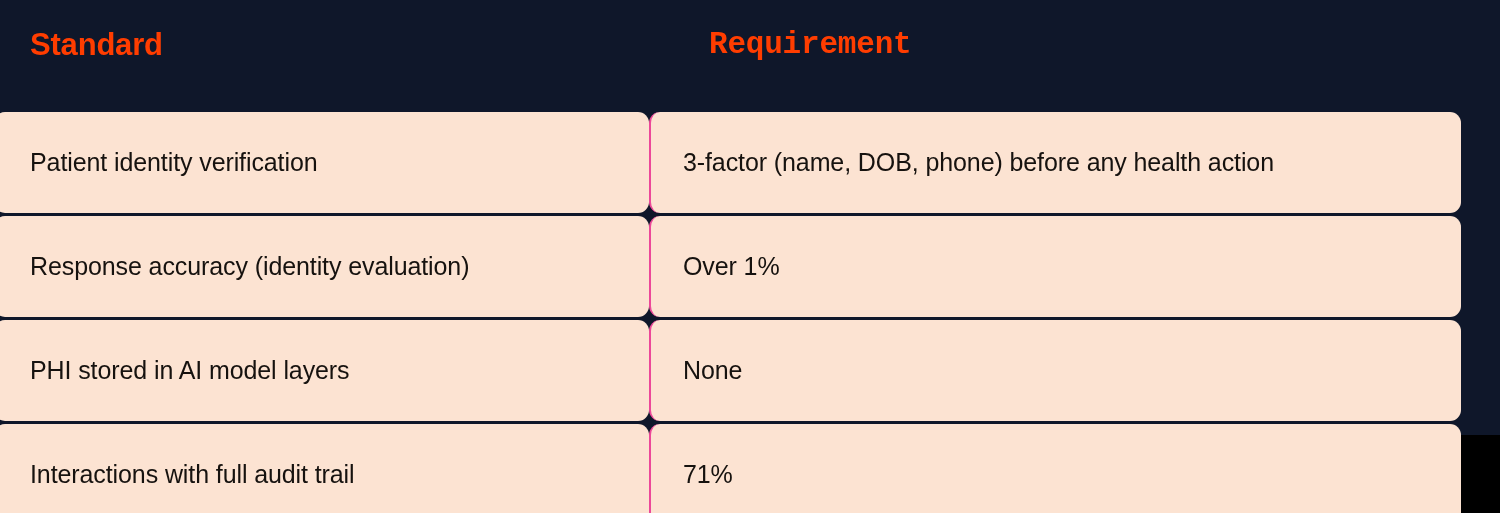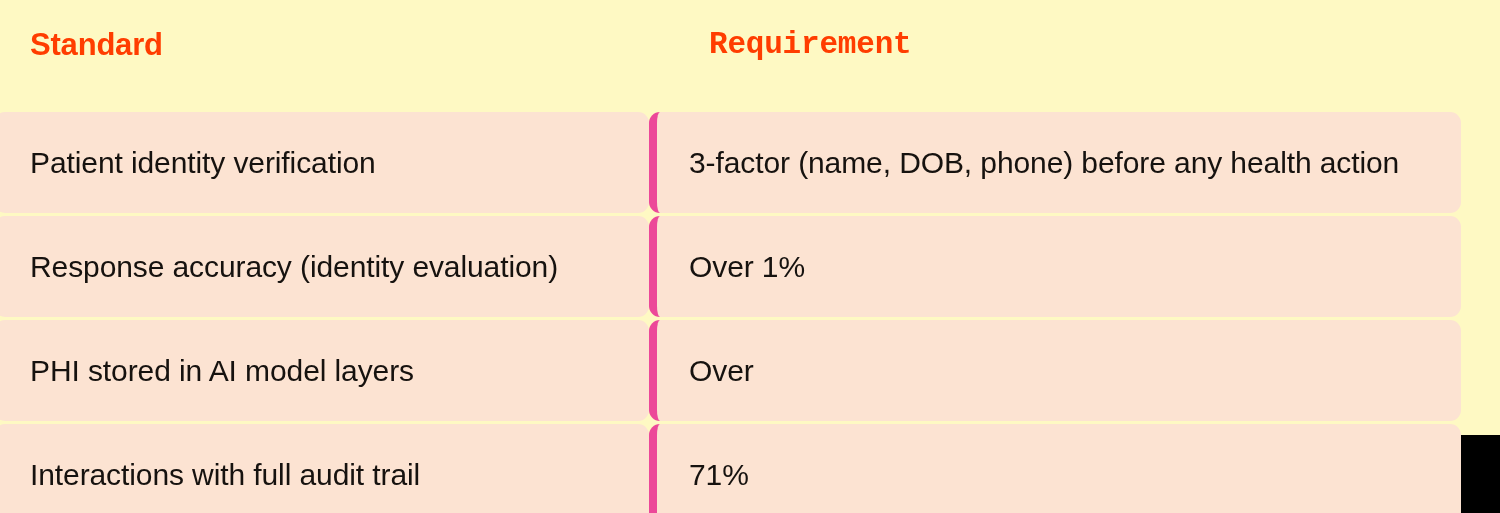--- a/index.html
+++ b/index.html
@@ -12,21 +12,21 @@
     height: 513px;
     overflow: hidden;
     font-family: "Liberation Sans", sans-serif;
     -webkit-font-smoothing: antialiased;
   }
 
   .table-wrap {
     position: relative;
     width: 1500px;
     height: 435px;
-    background: #fef9c3;
+    background: #0f172a;
     box-sizing: border-box;
   }
 
   
   .header-row {
     position: absolute;
     top: 0;
     left: 0;
     width: 1500px;
     height: 112px;
@@ -89,24 +89,24 @@
     flex: 0 0 655px;
     padding-left: 30px;
     padding-right: 18px;
     margin-left: -6px;
     padding-left: 36px;
   }
   .cell-right {
     width: 812px;
     flex: 0 0 812px;
     padding-left: 32px;
-    border-left: 8px solid #ec4899;
+    border-left: 2px solid #ec4899;
   }
   .cell-text {
-    font-size: 30px;
+    font-size: 25px;
     line-height: 33px;
     color: #16120F;
     letter-spacing: -0.1px;
     white-space: nowrap;
   }
 </style>
 </head>
 <body>
 
 <div class="table-wrap">
@@ -139,21 +139,21 @@
       <div class="cell cell-right">
         <span class="cell-text">Over 1%</span>
       </div>
     </div>
 
     <div class="row">
       <div class="cell cell-left">
         <span class="cell-text">PHI stored in AI model layers</span>
       </div>
       <div class="cell cell-right">
-        <span class="cell-text">Over</span>
+        <span class="cell-text">None</span>
       </div>
     </div>
 
     <div class="row">
       <div class="cell cell-left">
         <span class="cell-text">Interactions with full audit trail</span>
       </div>
       <div class="cell cell-right">
         <span class="cell-text">71%</span>
       </div>

